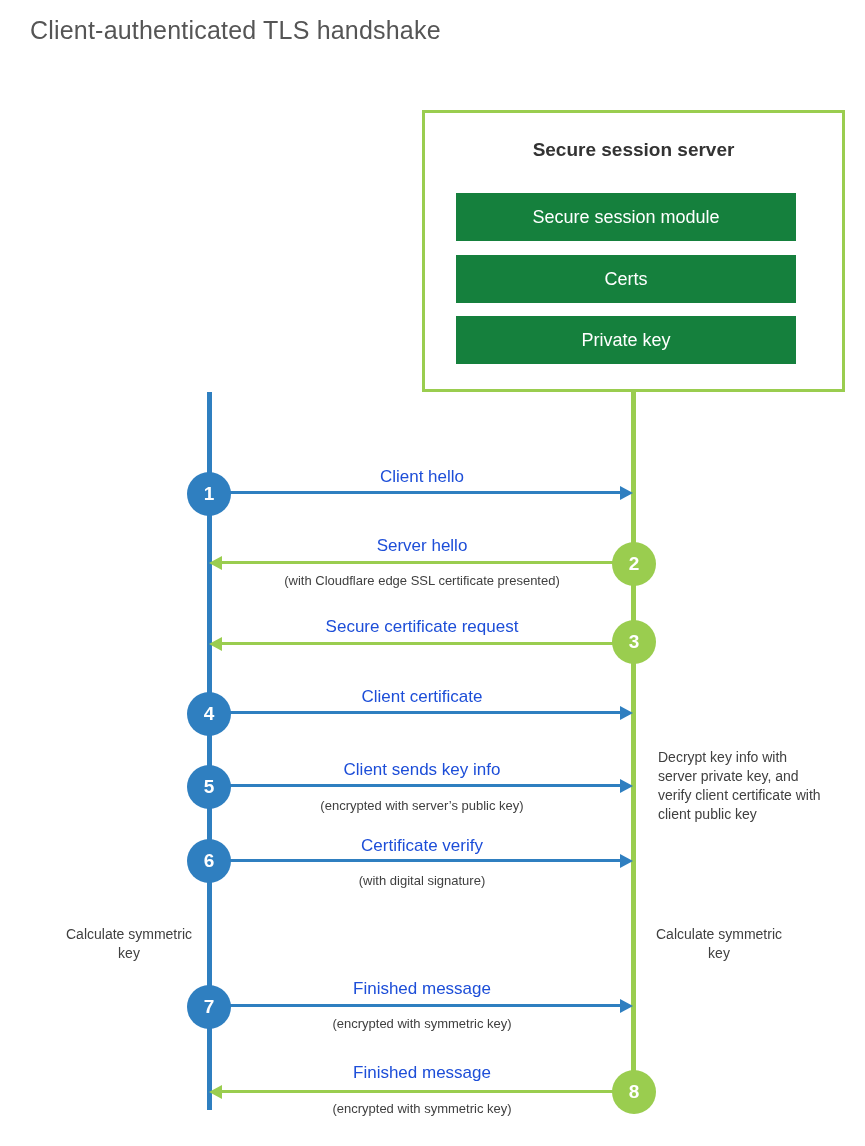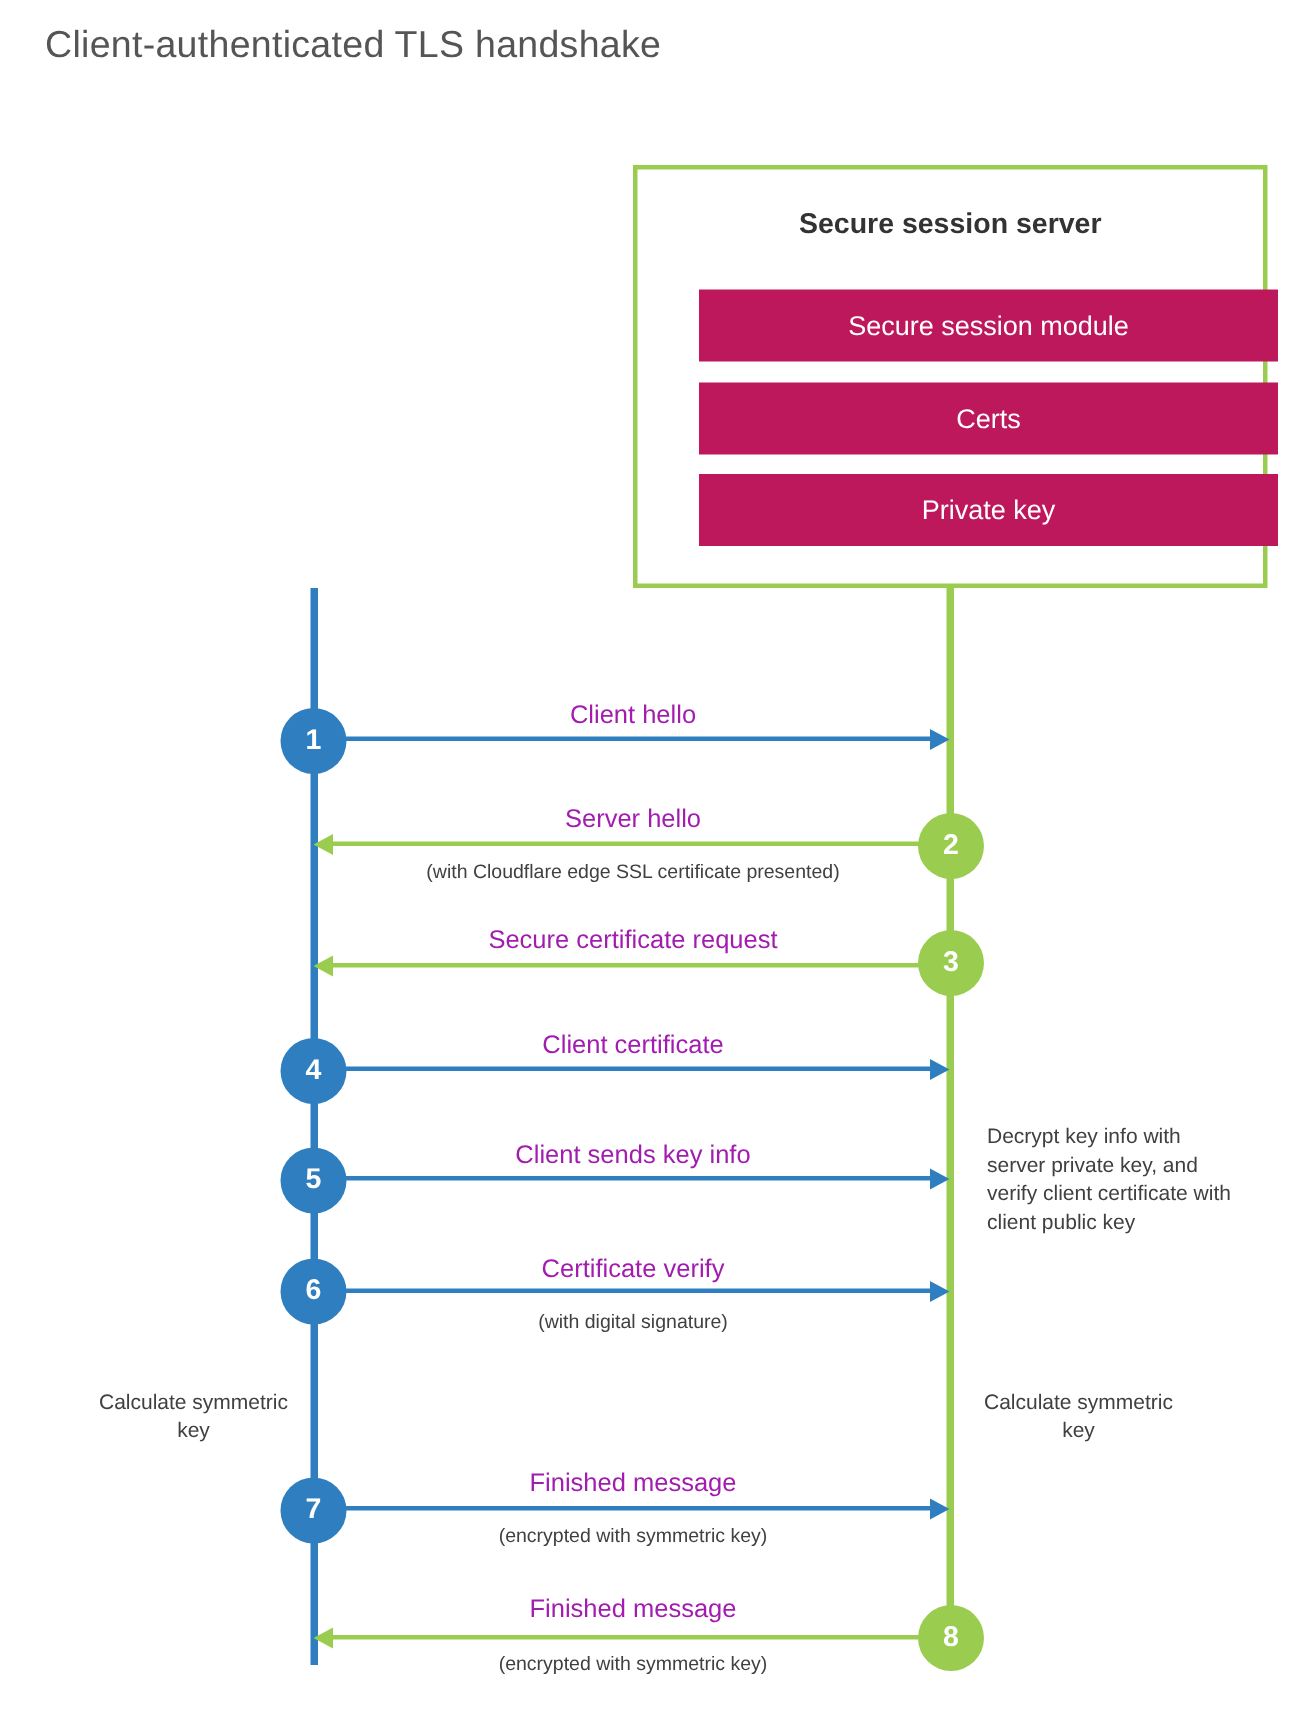--- a/index.html
+++ b/index.html
@@ -31,22 +31,22 @@
   }
 
   .client-app{
     position:absolute;left:34px;top:73px;width:280px;height:180px;
     background:#5b9bd5;color:#ffffff;
     display:flex;align-items:center;justify-content:center;text-align:center;
     font-size:19px;line-height:1.35;font-weight:400;
   }
 
   .server-bar{
-    position:absolute;left:41px;width:386px;height:48px;
-    background:#be185d;color:#ffffff;
+    position:absolute;left:31px;width:340px;height:48px;
+    background:#15803d;color:#ffffff;
     display:flex;align-items:center;justify-content:center;
     font-size:18px;font-weight:400;
   }
   .server-bar.b1{top:80px;}
   .server-bar.b2{top:142px;}
   .server-bar.b3{top:203px;}
 
   
   .lifeline{position:absolute;width:5px;}
   .lifeline.client{left:207px;top:392px;height:718px;background:#2f7fc0;}
@@ -72,21 +72,21 @@
     border-left:13px solid #2f7fc0;
   }
   .arrow-head.left{
     border-top:7px solid transparent;border-bottom:7px solid transparent;
     border-right:13px solid #9acd4f;
   }
 
   
   .msg-label{
     position:absolute;text-align:center;
-    font-size:17px;color:#a21caf;white-space:nowrap;
+    font-size:17px;color:#1d4ed8;white-space:nowrap;
   }
   .msg-sub{
     position:absolute;text-align:center;
     font-size:13px;color:#404040;white-space:nowrap;
   }
 
   
   .side-note{
     position:absolute;font-size:14px;line-height:1.35;color:#404040;
   }
@@ -127,20 +127,21 @@
   <div class="step-circle green" style="top:620px;">3</div>
 
   <div class="msg-label" style="left:210px;top:687px;width:424px;">Client certificate</div>
   <div class="arrow-line blue" style="left:209px;top:711px;width:412px;"></div>
   <div class="arrow-head right" style="left:620px;top:706px;"></div>
   <div class="step-circle blue" style="top:692px;">4</div>
 
   <div class="msg-label" style="left:210px;top:760px;width:424px;">Client sends key info</div>
   <div class="arrow-line blue" style="left:209px;top:784px;width:412px;"></div>
   <div class="arrow-head right" style="left:620px;top:779px;"></div>
+  <div class="msg-sub" style="left:210px;top:798px;width:424px;">(encrypted with server’s public key)</div>
   <div class="step-circle blue" style="top:765px;">5</div>
 
   <div class="side-note" style="left:658px;top:748px;width:170px;">Decrypt key info with server private key, and verify client certificate with client public key</div>
 
   <div class="msg-label" style="left:210px;top:836px;width:424px;">Certificate verify</div>
   <div class="arrow-line blue" style="left:209px;top:859px;width:412px;"></div>
   <div class="arrow-head right" style="left:620px;top:854px;"></div>
   <div class="msg-sub" style="left:210px;top:873px;width:424px;">(with digital signature)</div>
   <div class="step-circle blue" style="top:839px;">6</div>
 

